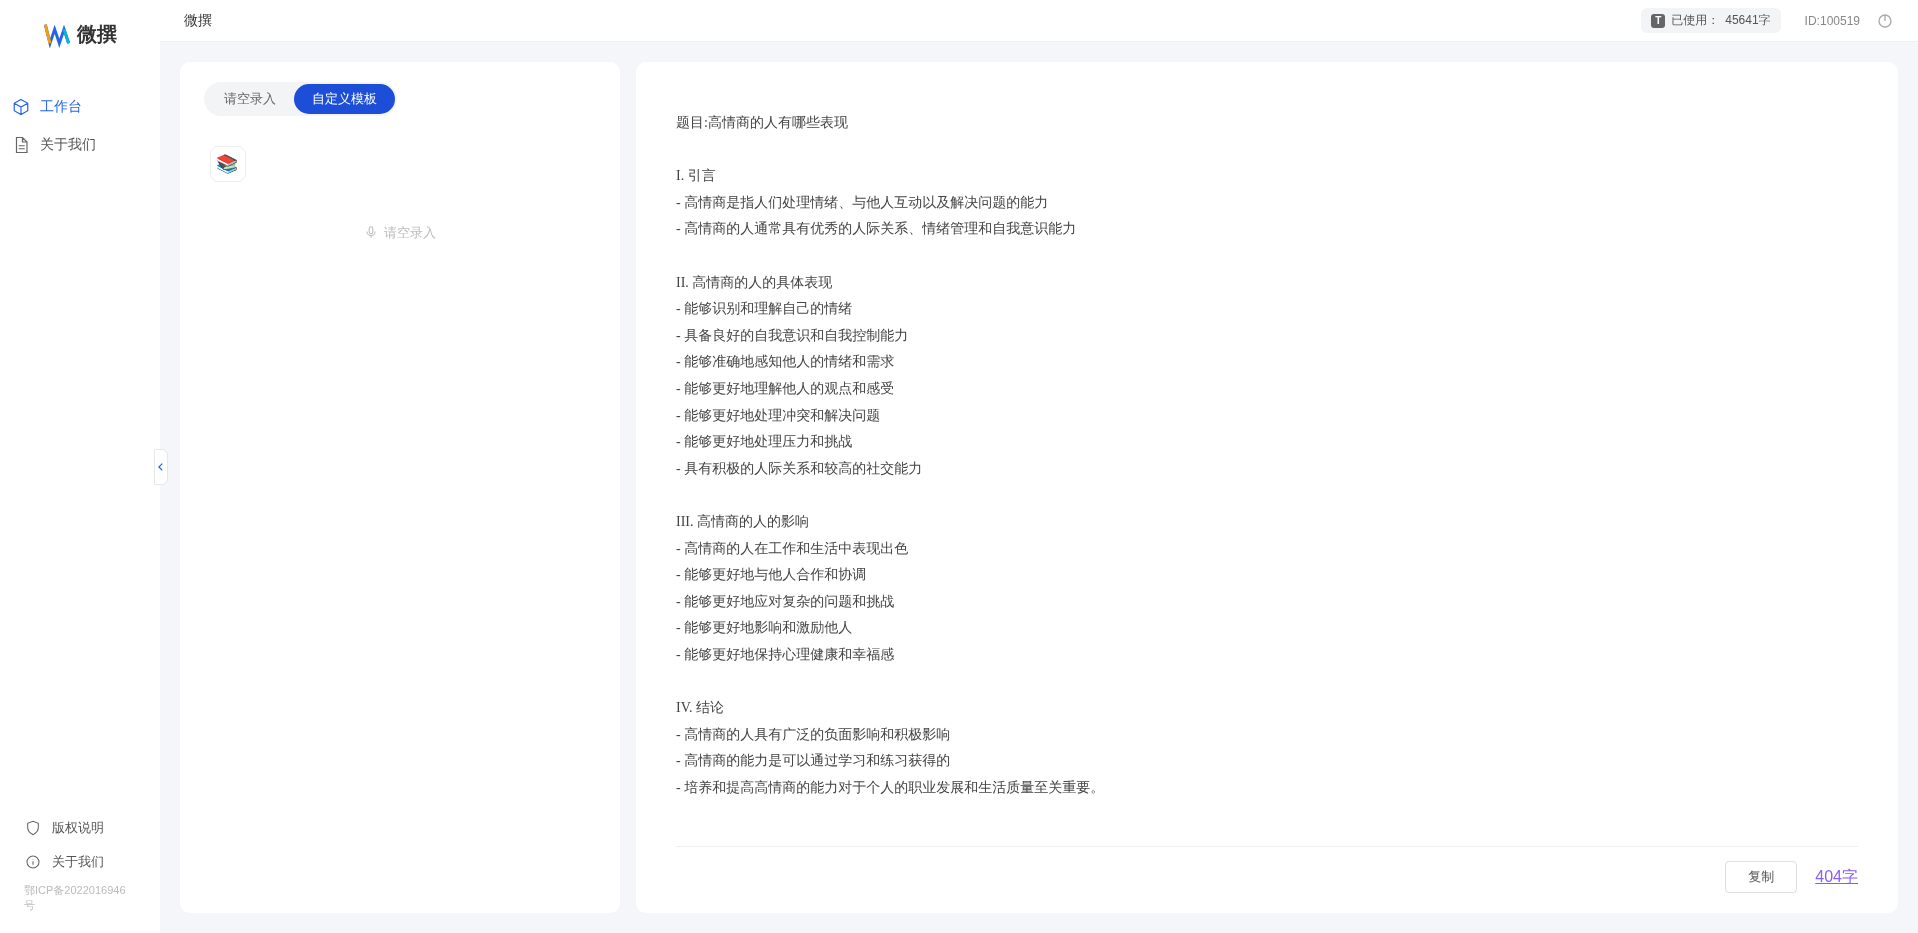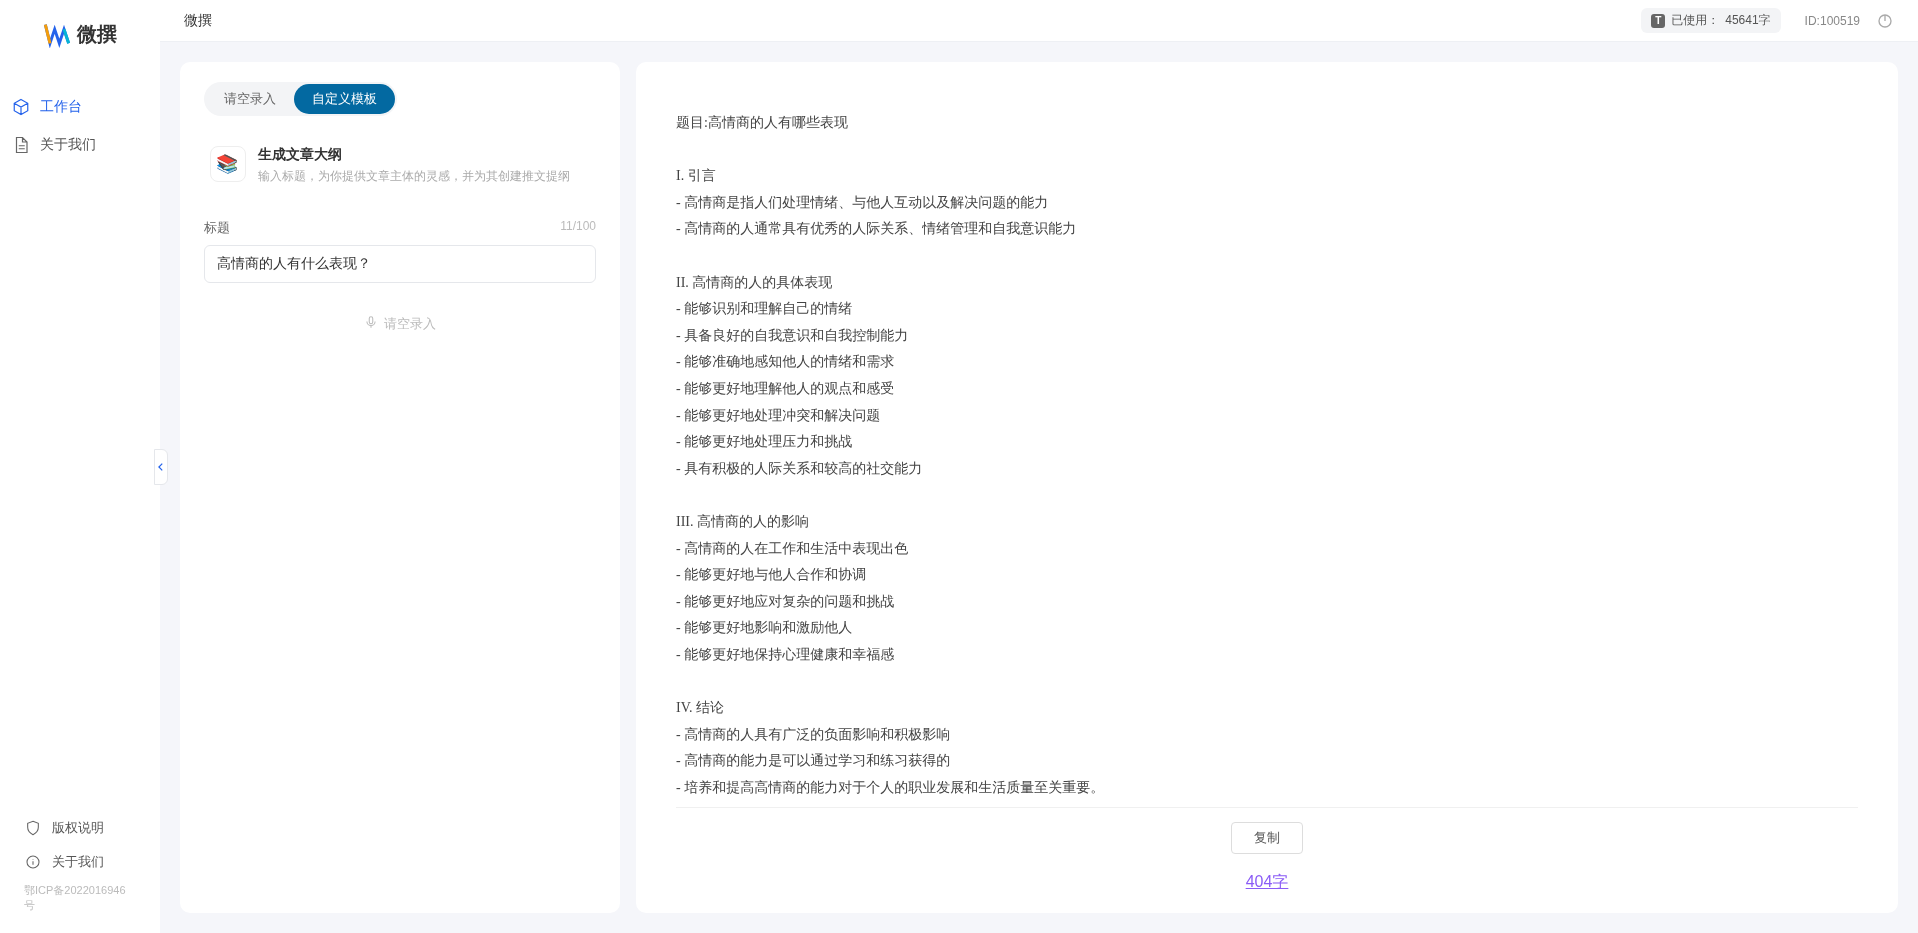--- a/index.html
+++ b/index.html
@@ -34,21 +34,21 @@
 .power-ico { margin-left: 16px; width: 18px; height: 18px; display: flex; align-items: center; justify-content: center; cursor: pointer; }
 
 .content { flex: 1; display: flex; gap: 16px; padding: 20px; overflow: hidden; }
 
 .panel { background: #fff; border-radius: 10px; display: flex; flex-direction: column; }
 .panel-left { width: 440px; padding: 20px 24px; }
 .panel-right { flex: 1; padding: 30px 40px 20px; }
 
 .tab-row { display: flex; gap: 0; background: #f3f4f6; border-radius: 20px; padding: 2px; width: fit-content; margin-bottom: 20px; }
 .tab { padding: 6px 18px; font-size: 13px; border-radius: 18px; cursor: pointer; color: #666; }
-.tab.active { background: #0369a1; color: #fff; }
+.tab.active { background: #1d4ed8; color: #fff; }
 
 .template-card { display: flex; gap: 12px; padding: 10px 6px; align-items: flex-start; }
 .template-card .tico { width: 36px; height: 36px; border: 1px solid #eee; border-radius: 8px; display: flex; align-items: center; justify-content: center; font-size: 18px; }
 .template-card .tbody { flex: 1; }
 .template-card .ttitle { font-size: 14px; font-weight: 600; color: #333; margin-bottom: 4px; }
 .template-card .tdesc { font-size: 12px; color: #aaa; line-height: 1.4; }
 
 .form-sec { margin-top: 24px; }
 .label-row { display: flex; justify-content: space-between; margin-bottom: 8px; }
 .label-row .lbl { font-size: 13px; color: #666; }
@@ -60,21 +60,21 @@
 
 .panel-left-spacer { flex: 1; }
 .generate-btn { background: #2563eb; color: #fff; border: none; border-radius: 6px; padding: 10px 0; font-size: 14px; cursor: pointer; width: 190px; margin: 0 auto 4px; display: block; }
 
 .output-header { text-align: center; border-bottom: 1px solid #eee; padding-bottom: 18px; position: relative; }
 .output-title { font-size: 24px; font-family: "SimSun", serif; color: #222; }
 .output-count { position: absolute; right: 0; top: 10px; font-size: 11px; color: #ccc; }
 
 .output-body { flex: 1; margin-top: 18px; font-size: 14px; color: #444; line-height: 1.9; white-space: pre-wrap; overflow: auto; font-family: "SimSun", serif; }
 
-.output-footer { display: flex; justify-content: flex-end; align-items: center; gap: 18px; padding-top: 14px; border-top: 1px solid #f0f0f0; flex-direction: column; }
+.output-footer { display: flex; justify-content: flex-end; align-items: center; gap: 18px; padding-top: 14px; border-top: 1px solid #f0f0f0; }
 .copy-btn { border: 1px solid #ddd; background: #fff; color: #555; border-radius: 4px; padding: 6px 22px; font-size: 13px; cursor: pointer; }
 .word-cnt { font-size: 16px; color: #8b5cf6; text-decoration: underline; }
 </style>
 </head>
 <body>
 
 <div class="app">
   <div class="sidebar">
     <div class="logo-area">
       <svg class="logo-svg" viewBox="0 0 24 24">
@@ -154,33 +154,22 @@
 
     <div class="content">
       <div class="panel panel-left">
         <div class="tab-row">
           <div class="tab">请空录入</div>
           <div class="tab active">自定义模板</div>
         </div>
 
         <div class="template-card">
           <div class="tico">📚</div>
-          <div class="tbody">
-            <div class="ttitle">生成文章大纲</div>
-            <div class="tdesc">输入标题，为你提供文章主体的灵感，并为其创建推文提纲</div>
-          </div>
-        </div>
-
-        <div class="form-sec">
-          <div class="label-row">
-            <span class="lbl">标题</span>
-            <span class="cnt">11/100</span>
-          </div>
-          <input class="title-input" value="高情商的人有什么表现？" style="">
-        </div>
+        </div>
+
 
         <div class="voice-row">
           <span class="ico">
             <svg width="14" height="14" viewBox="0 0 24 24" fill="none" stroke-width="1.8">
                 <rect x="9" y="3" width="6" height="12" rx="3"></rect>
                 <path d="M5 11 a7 7 0 0 0 14 0 M12 18 V22"></path>
               </svg>
           </span>
           <span>请空录入</span>
         </div>

